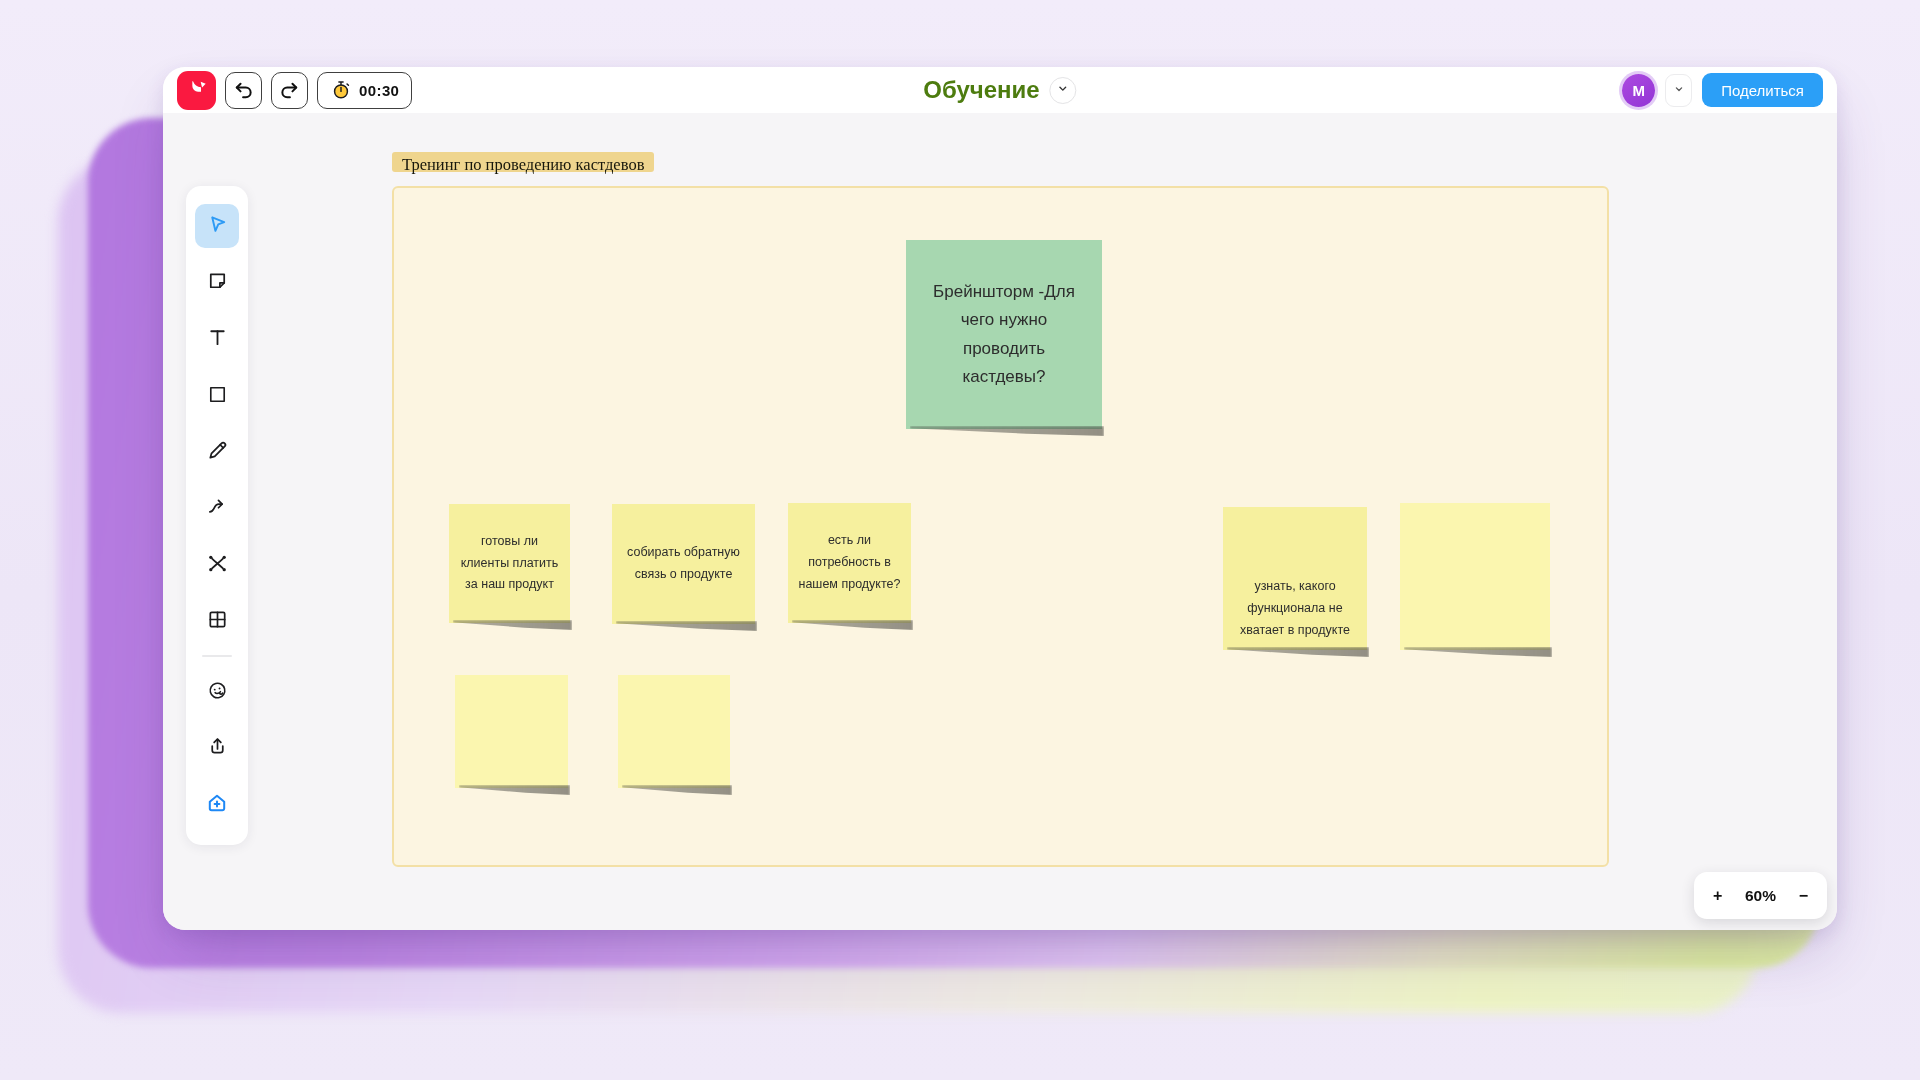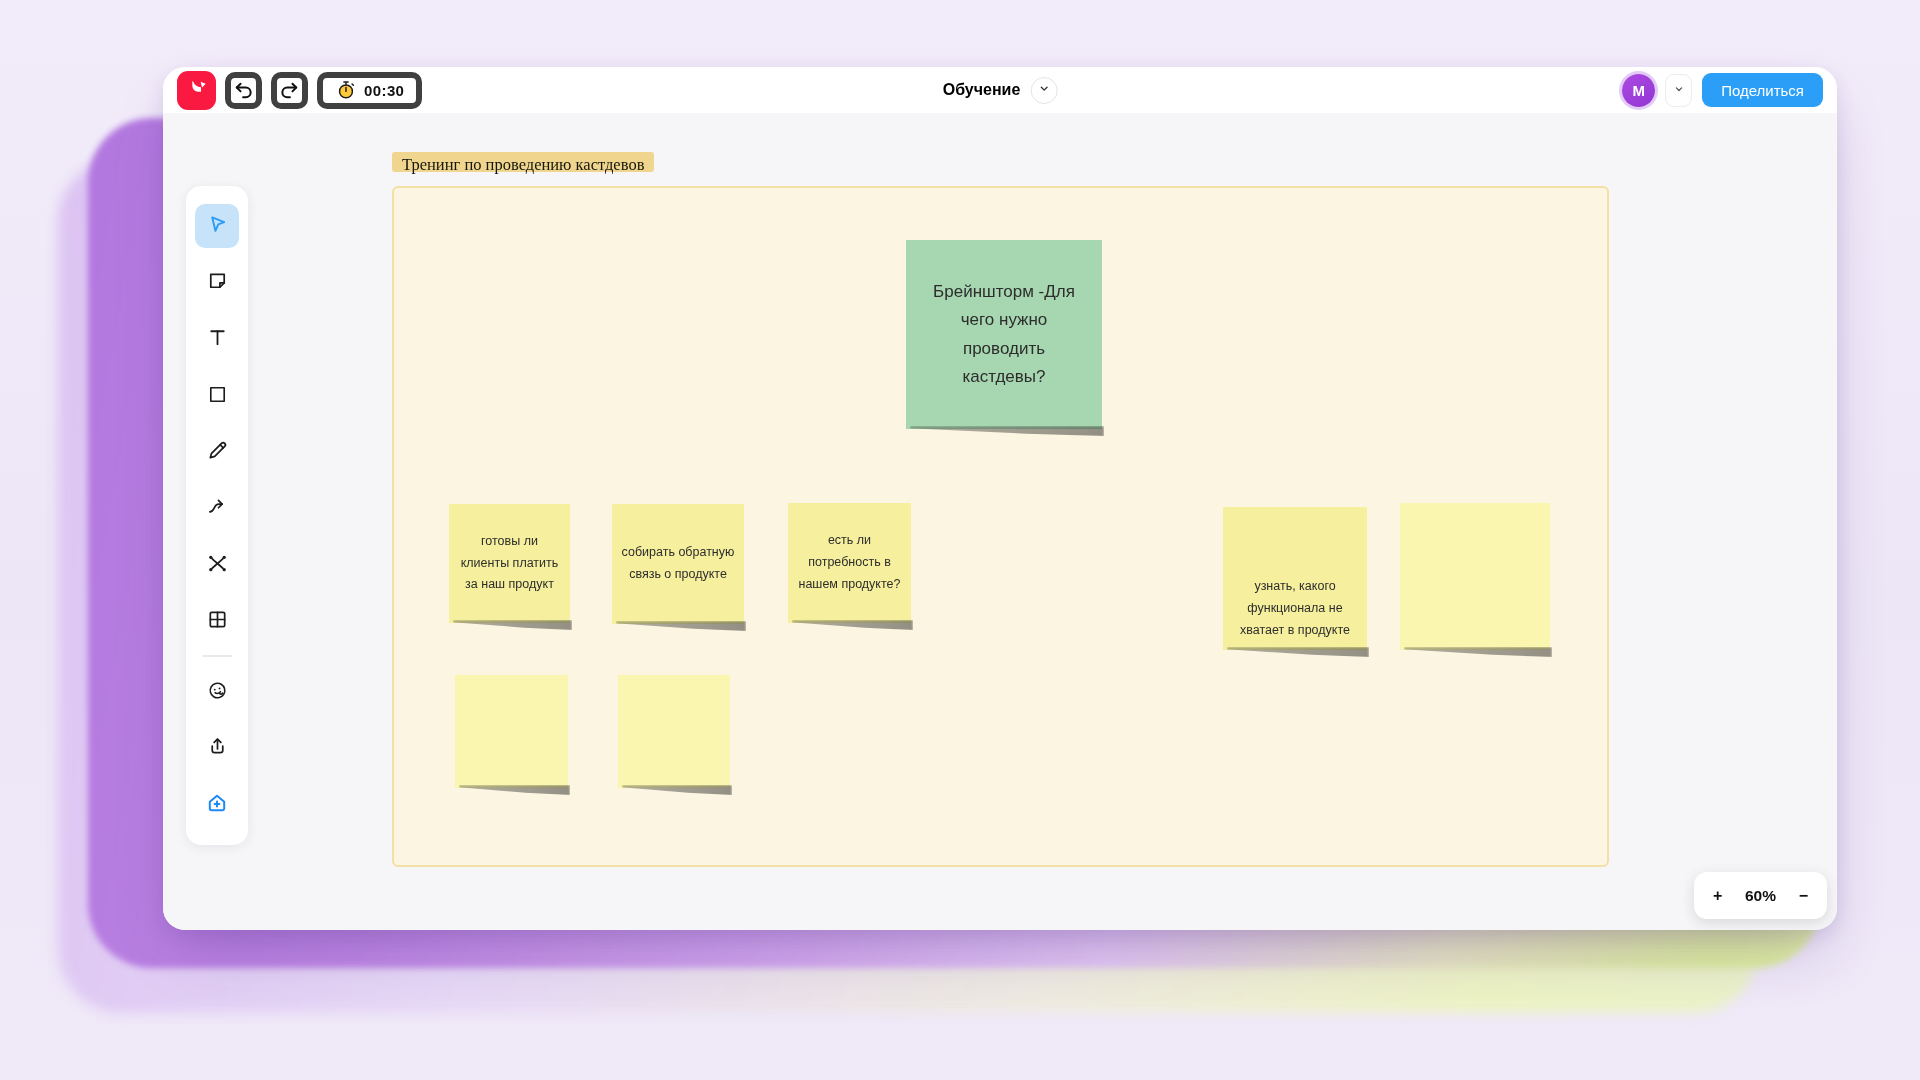--- a/index.html
+++ b/index.html
@@ -35,32 +35,32 @@
   .topbar {
     position:relative; height:46px; background:#FFFFFF;
     display:flex; align-items:center; padding:0 14px;
   }
   .left-group { display:flex; align-items:center; gap:9px; }
   .logo-btn {
     width:39px; height:39px; border-radius:11px; background:#FA1940;
     display:flex; align-items:center; justify-content:center; cursor:pointer; flex:0 0 auto;
   }
   .bar-btn {
-    height:37px; min-width:37px; background:#fff; border:6px solid #404040; border-radius:10px;
+    height:37px; min-width:37px; background:#fff; border:1px solid #404040; border-radius:10px;
     display:flex; align-items:center; justify-content:center; cursor:pointer;
   }
   .bar-btn svg { display:block; }
   .timer-btn { padding:0 12px; gap:7px; }
   .timer-text { font-size:15px; font-weight:700; letter-spacing:.4px; color:#111; }
 
   .title-group {
     position:absolute; left:50%; top:0; height:100%; transform:translateX(-50%);
     display:flex; align-items:center; gap:10px;
   }
-  .board-title { font-size:16px; font-weight:700; color:#000000; }
+  .board-title { font-size:24px; font-weight:700; color:#4d7c0f; }
   .title-chevron {
     width:27px; height:27px; border-radius:50%; background:#fff; border:1px solid #E4E4E6;
     display:flex; align-items:center; justify-content:center; cursor:pointer;
   }
 
   .right-group { margin-left:auto; display:flex; align-items:center; gap:10px; }
   .avatar {
     width:33px; height:33px; border-radius:50%;
     background: linear-gradient(145deg,#AC4BE0 0%, #9334D5 100%);
     box-shadow: 0 0 0 3px rgba(176,108,228,.35);
@@ -117,21 +117,21 @@
     clip-path: polygon(0 0, 100% 0, 100% 92%, 60% 70%, 8% 28%, 0 22%);
     filter: blur(1.3px);
   }
   .sticky.green  { background:#A7D7B0; font-size:17px; font-weight:500; line-height:1.65; padding:14px 24px;justify-content:flex-end; }
   .sticky.yellow { background:#F6F09E; font-size:12.5px; padding:8px 9px; }
   .sticky.light  { background:#FBF6AF; }
   .sticky.big    { font-size:16.5px; padding:10px 10px; }
 
   .st-green { left:743px; top:127px; width:196px; height:189px; }
   .st-1 { left:286px;  top:391px; width:121px; height:119px; }
-  .st-2 { left:449px;  top:391px; width:132px; height:120px; }
+  .st-2 { left:449px;  top:391px; width:143px; height:120px; }
   .st-3 { left:617px;  top:390px; width:123px; height:120px;margin-left:8px; }
   .st-4 { left:879px;  top:397px; width:151px; height:150px; }
   .st-5 { left:1060px; top:394px; width:144px; height:143px;align-items:flex-end; }
   .st-6 { left:1237px; top:390px; width:150px; height:147px; }
   .st-7 { left:292px;  top:562px; width:113px; height:113px; }
   .st-8 { left:455px;  top:562px; width:112px; height:113px; }
 
   
   .zoom-control {
     position:absolute; right:10px; bottom:11px; width:133px; height:47px;

